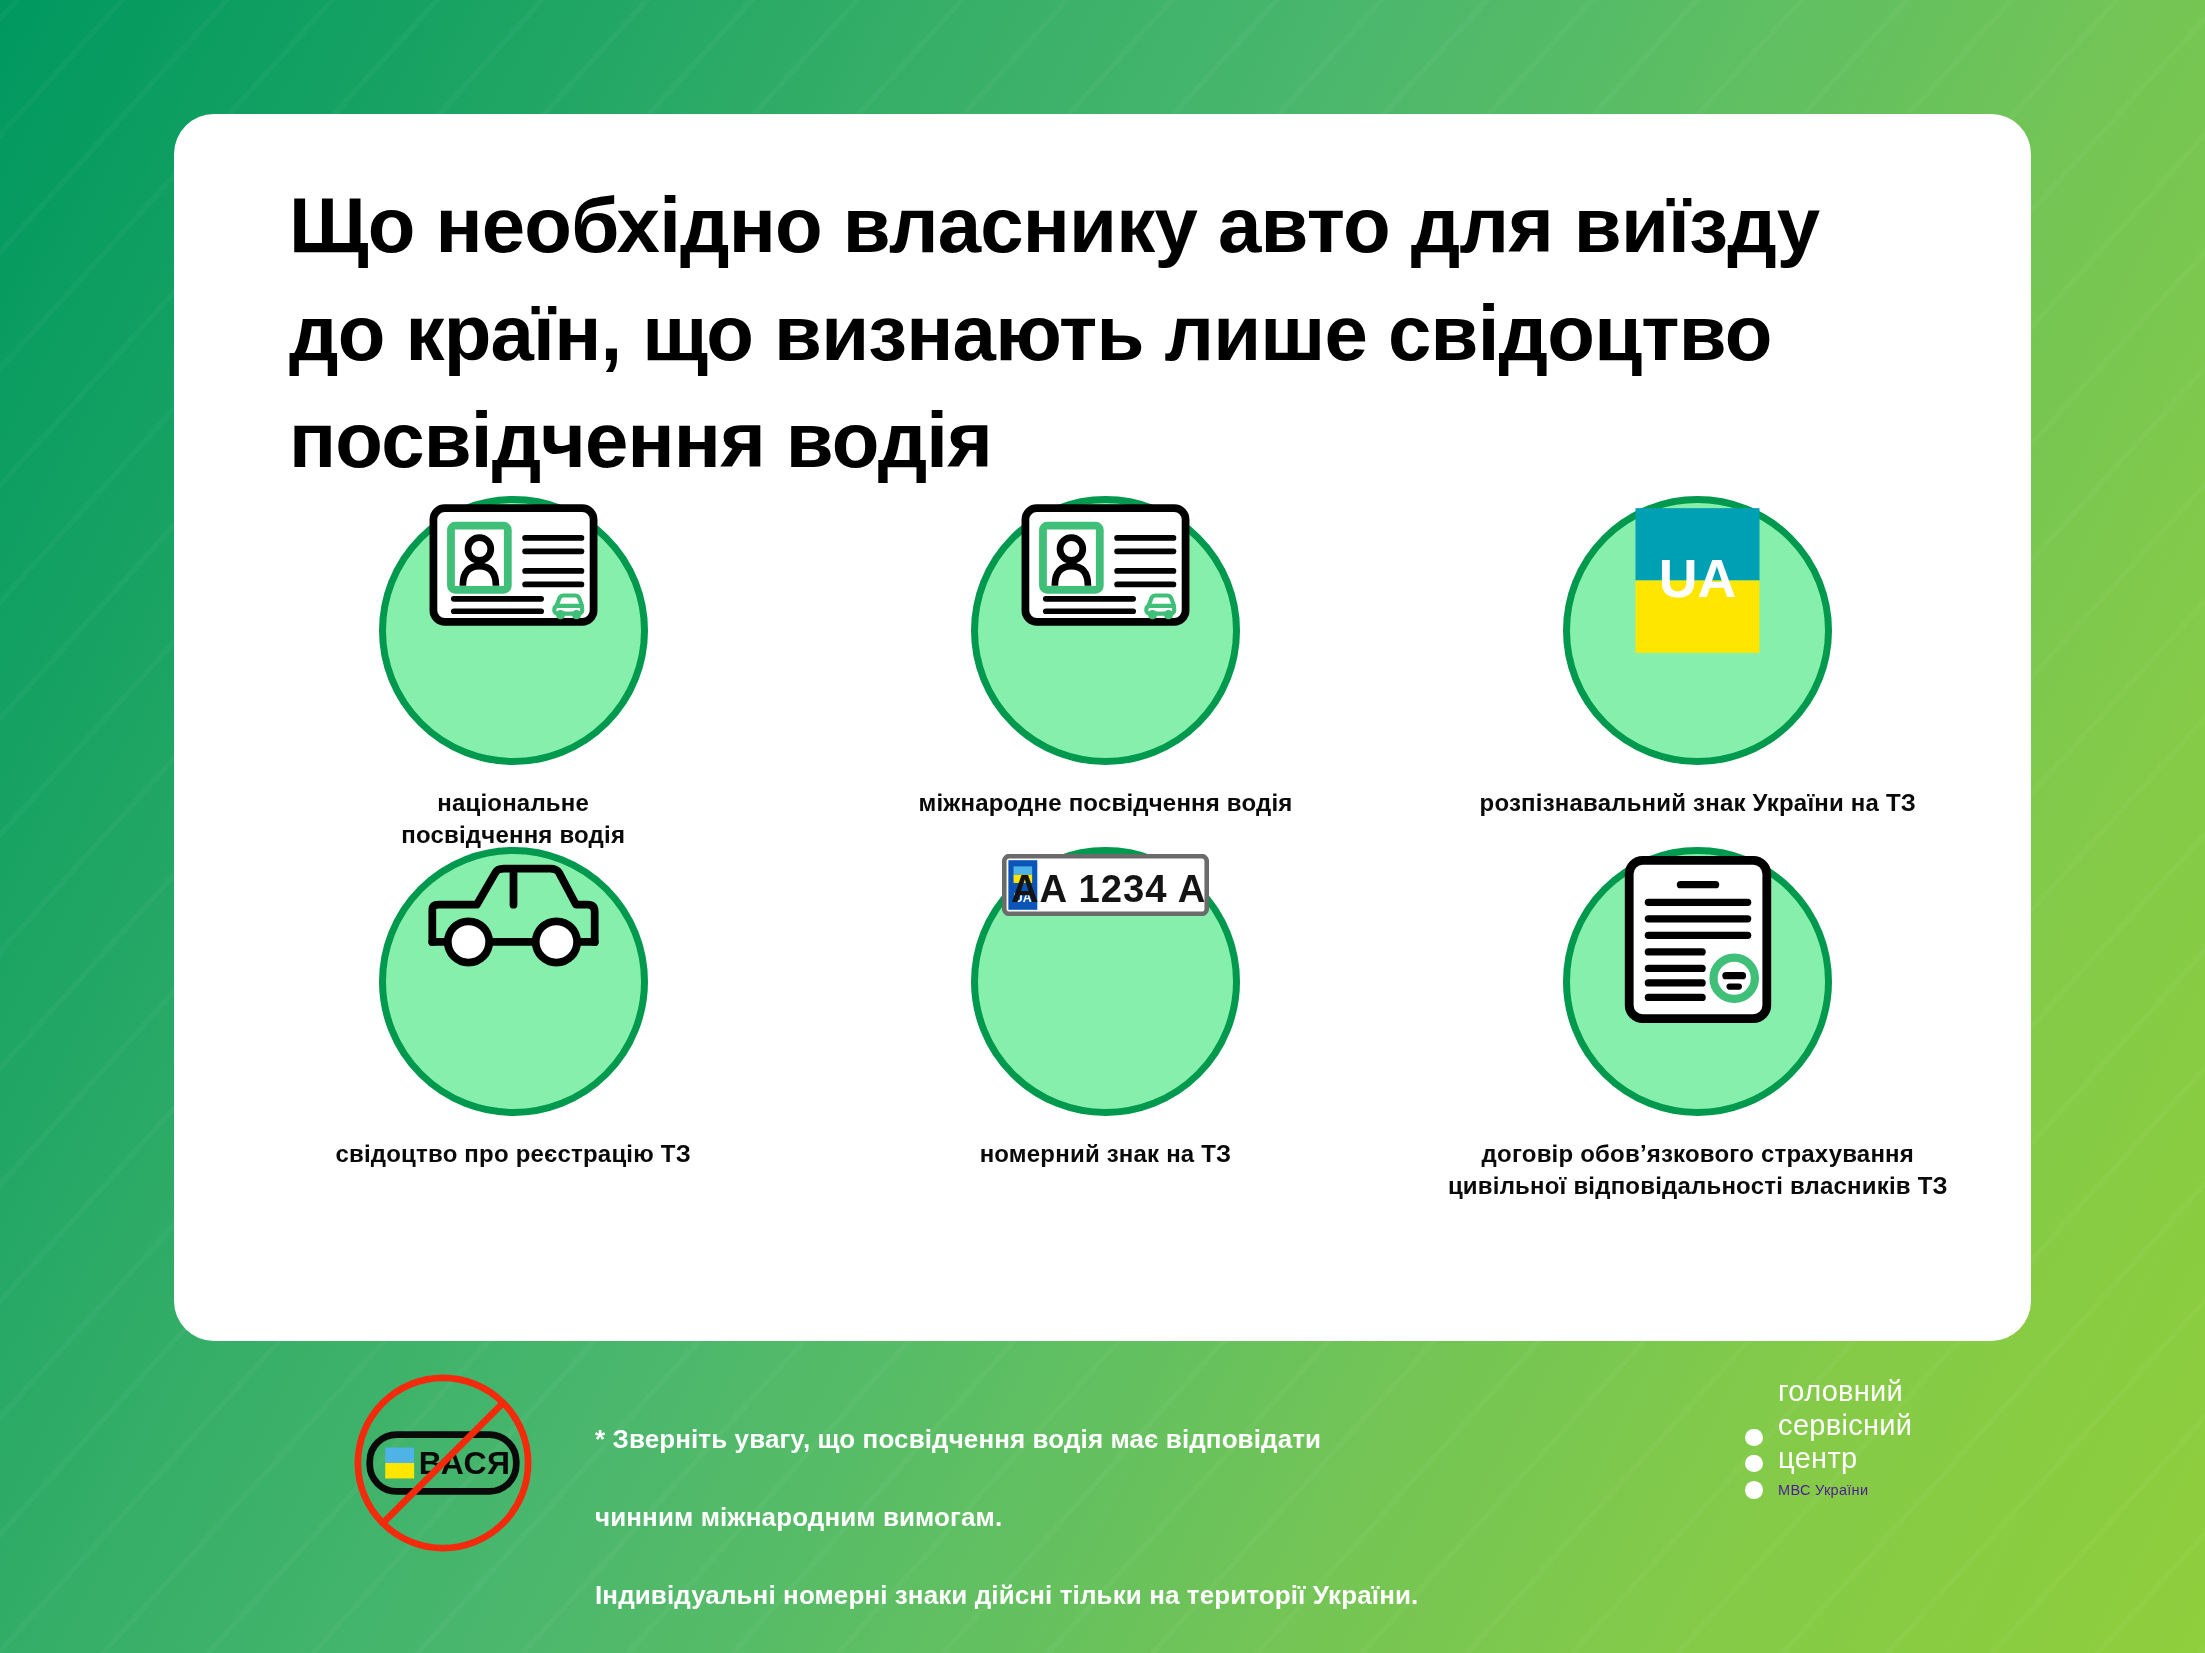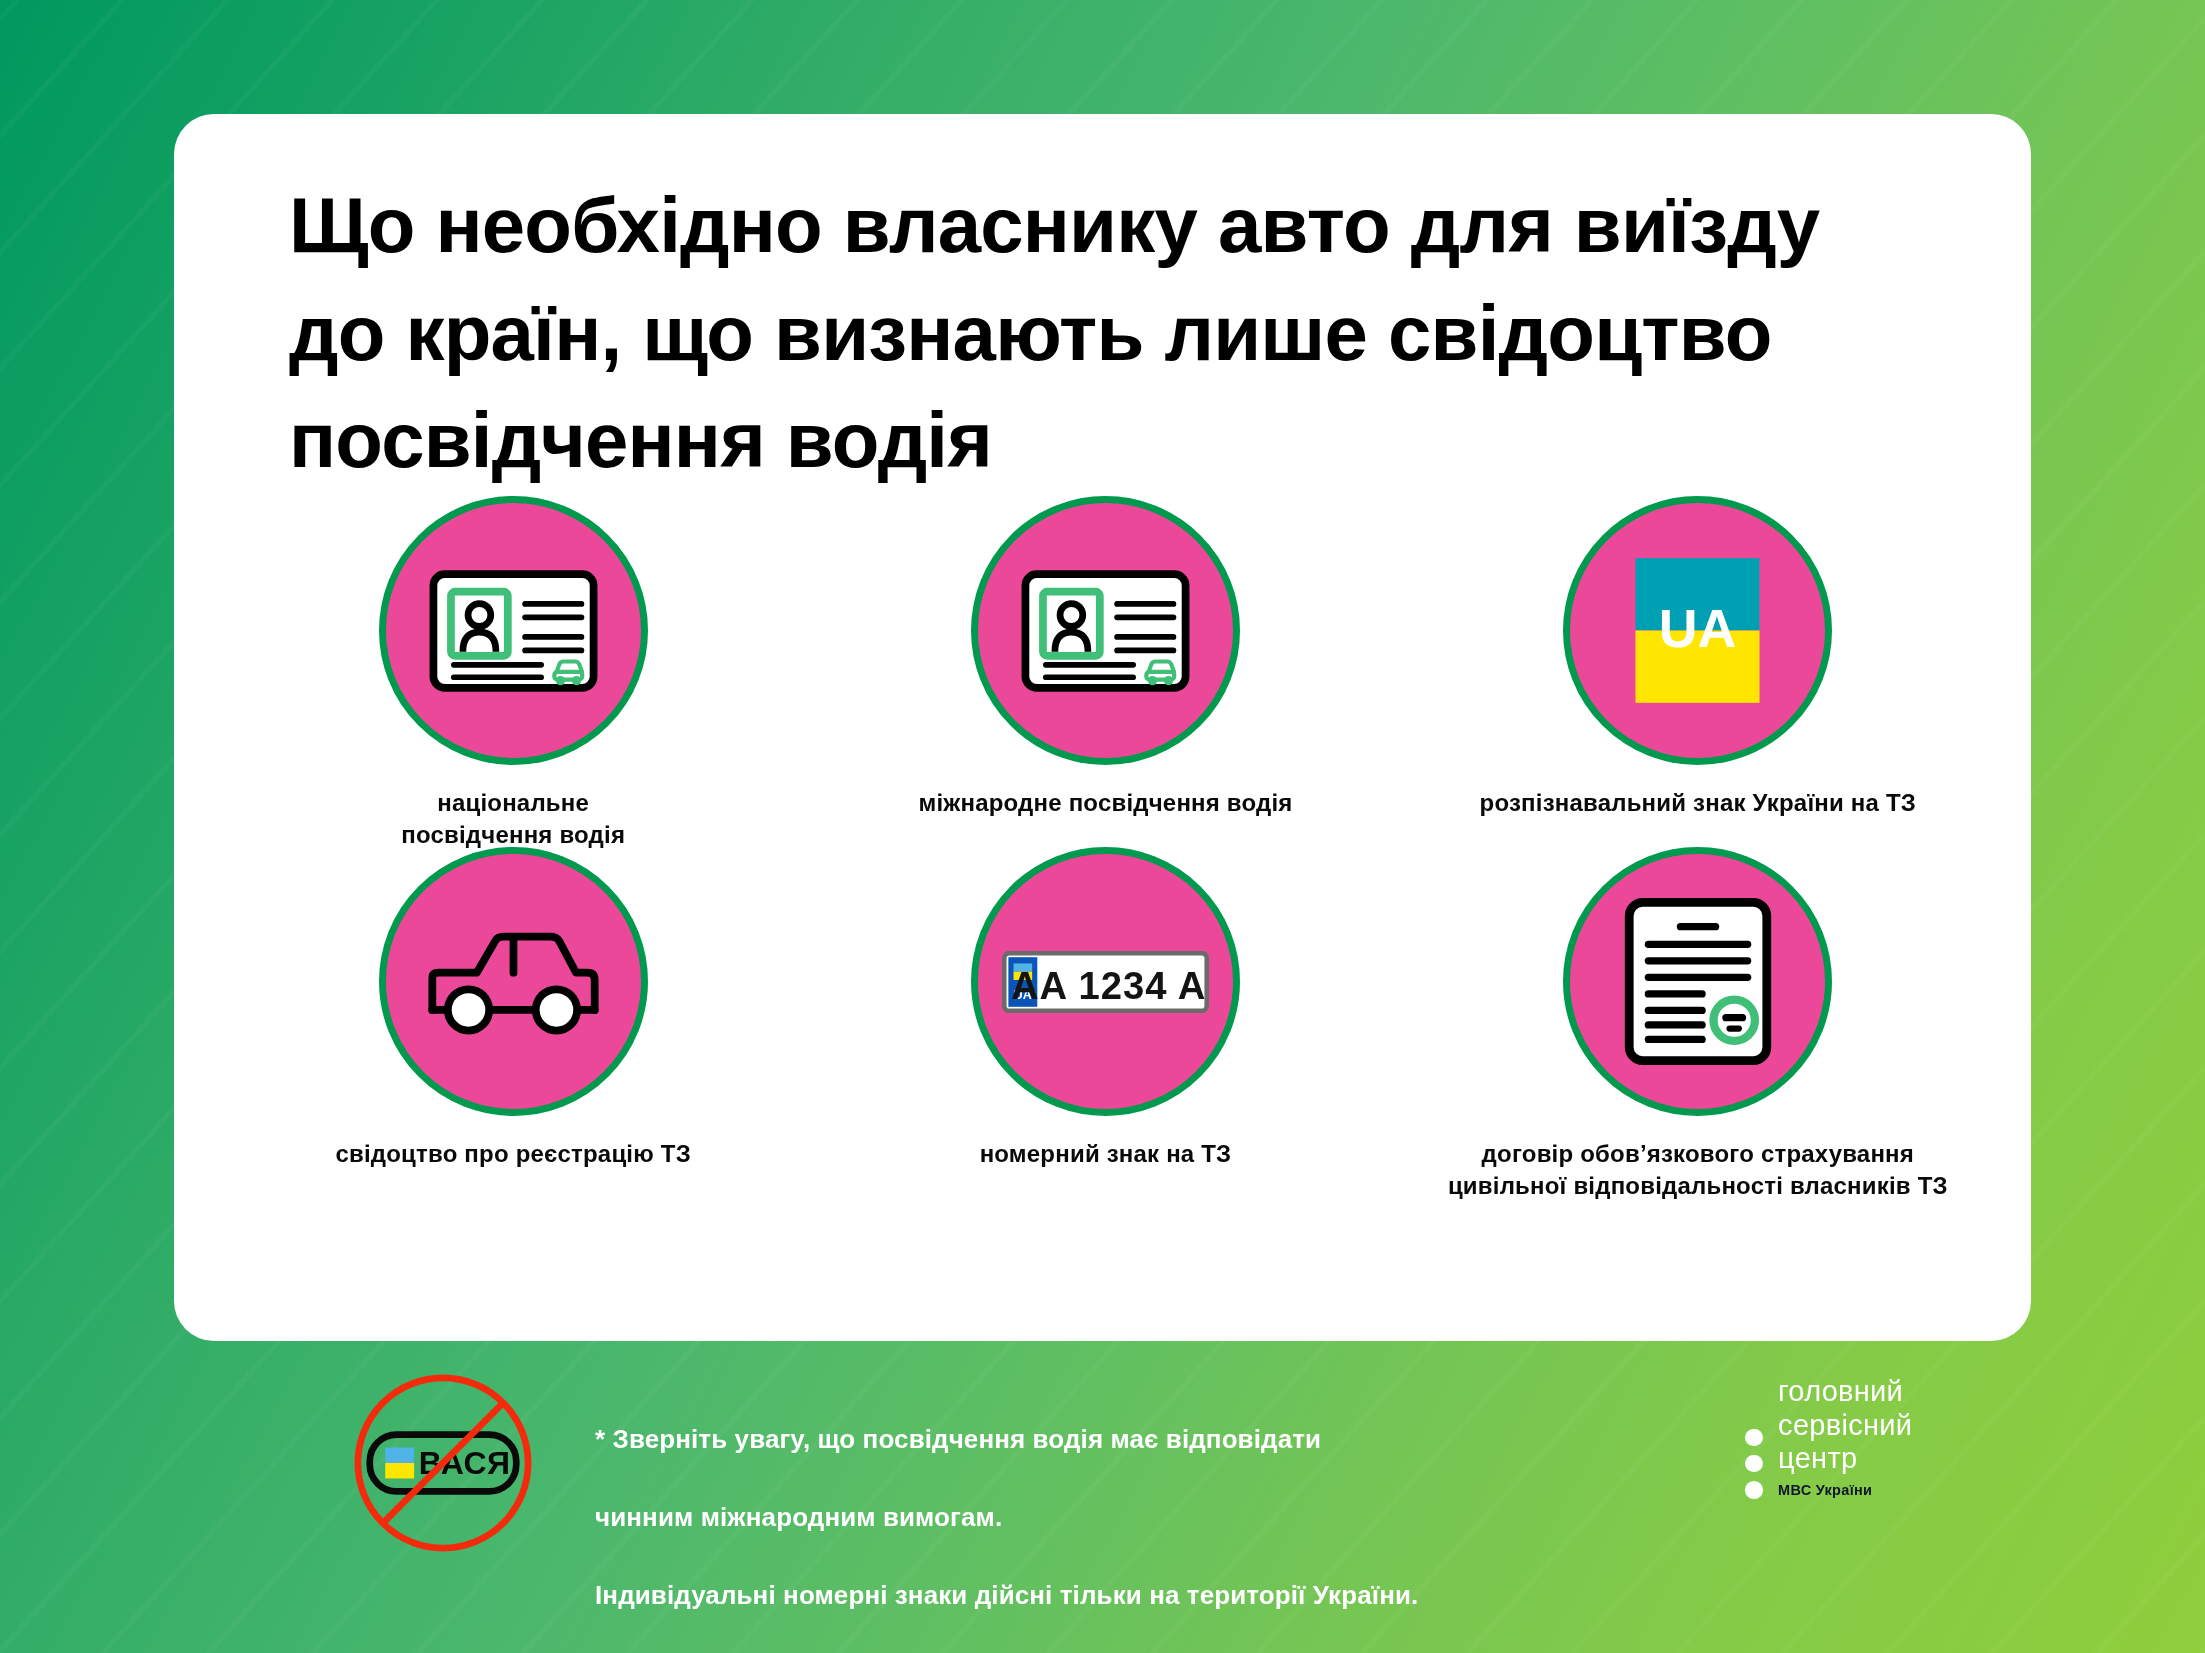--- a/index.html
+++ b/index.html
@@ -84,23 +84,22 @@
   .cell {
     display: flex;
     flex-direction: column;
     align-items: center;
   }
   .circle {
     width: 269px;
     height: 269px;
     border: 7.8px solid #00994E;
     border-radius: 50%;
-    background: #ec4899;
+    background: #86efac;
     display: flex;
-    align-items: center;
     justify-content: center;
     flex: none;
   }
   .caption {
     margin-top: 22px;
     text-align: center;
     font-size: 24px;
     font-weight: 700;
     line-height: 1.32;
     color: #0A0A0A;
@@ -165,23 +164,23 @@
     color: #FFFFFF;
     font-size: 29px;
     line-height: 1.16;
     font-weight: 400;
     letter-spacing: 0.3px;
   }
   #logo-words .lw { display: block; }
   #logo-sub {
     margin-top: 6.2px;
     font-size: 14.5px;
-    font-weight: 700;
+    font-weight: 400;
     letter-spacing: 0.3px;
-    color: #0f172a;
+    color: #4c1d95;
   }
 </style>
 </head>
 <body>
 
 <div id="bg"></div>
 
 <div id="card"></div>
 
 <h1 id="title">

